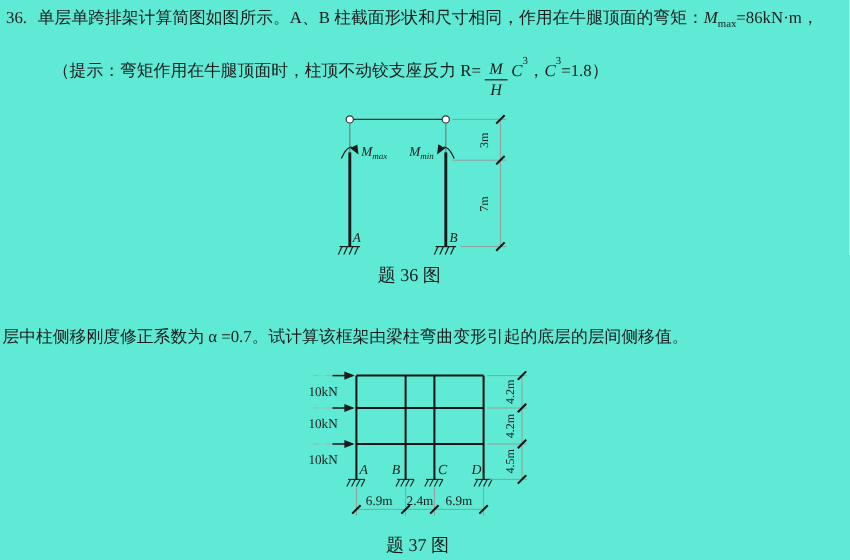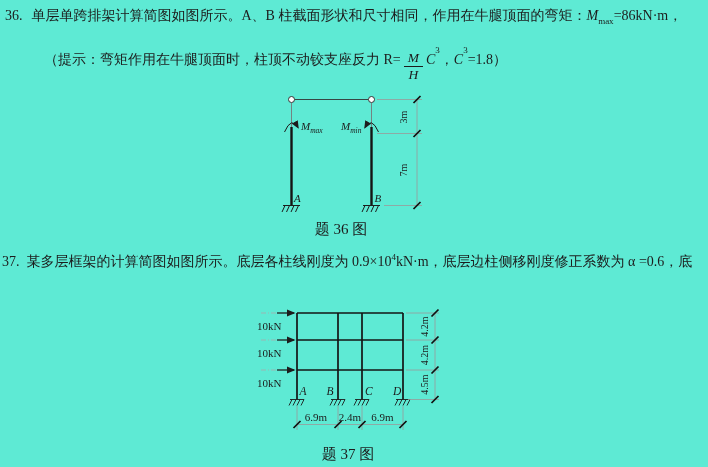--- a/index.html
+++ b/index.html
@@ -92,23 +92,21 @@
       <line x1="413.5" y1="103" x2="420.5" y2="96"></line>
       <line x1="413.5" y1="137" x2="420.5" y2="130"></line>
       <line x1="413.5" y1="209" x2="420.5" y2="202"></line>
     </g>
     <text x="406.5" y="117" transform="rotate(-90 406.5 117)" text-anchor="middle" font-size="10">3m</text>
     <text x="406.5" y="170" transform="rotate(-90 406.5 170)" text-anchor="middle" font-size="10">7m</text>
 
     <text x="341" y="234" text-anchor="middle" font-size="15">题 36 图</text>
   </svg>
 
-  <div class="tline" style="left:2px;top:252px;">
-    <span class="qnum" style="margin-right:7px;">37.</span><span>某多层框架的计算简图如图所示。底层各柱线刚度为 0.9×10</span><sup class="sm">4</sup><span>kN·m，底层边柱侧移刚度修正系数为 α =0.6，底</span>
-  </div>
+  <div class="tline" style="left:2px;top:272px;">层中柱侧移刚度修正系数为 α =0.7。试计算该框架由梁柱弯曲变形引起的底层的层间侧移值。</div>
 
   <svg style="left:248px;top:300px;" width="200" height="167" viewBox="248 300 200 167">
     <defs>
       <marker id="ah37" markerUnits="userSpaceOnUse" markerWidth="9" markerHeight="8" refX="7" refY="4" orient="auto">
         <path d="M0,0.6 L8.5,4 L0,7.4 z" fill="#1c1c1c"></path>
       </marker>
     </defs>
 
     <g stroke="#151515" stroke-width="1.7">
       <line x1="297" y1="313" x2="403" y2="313"></line>

